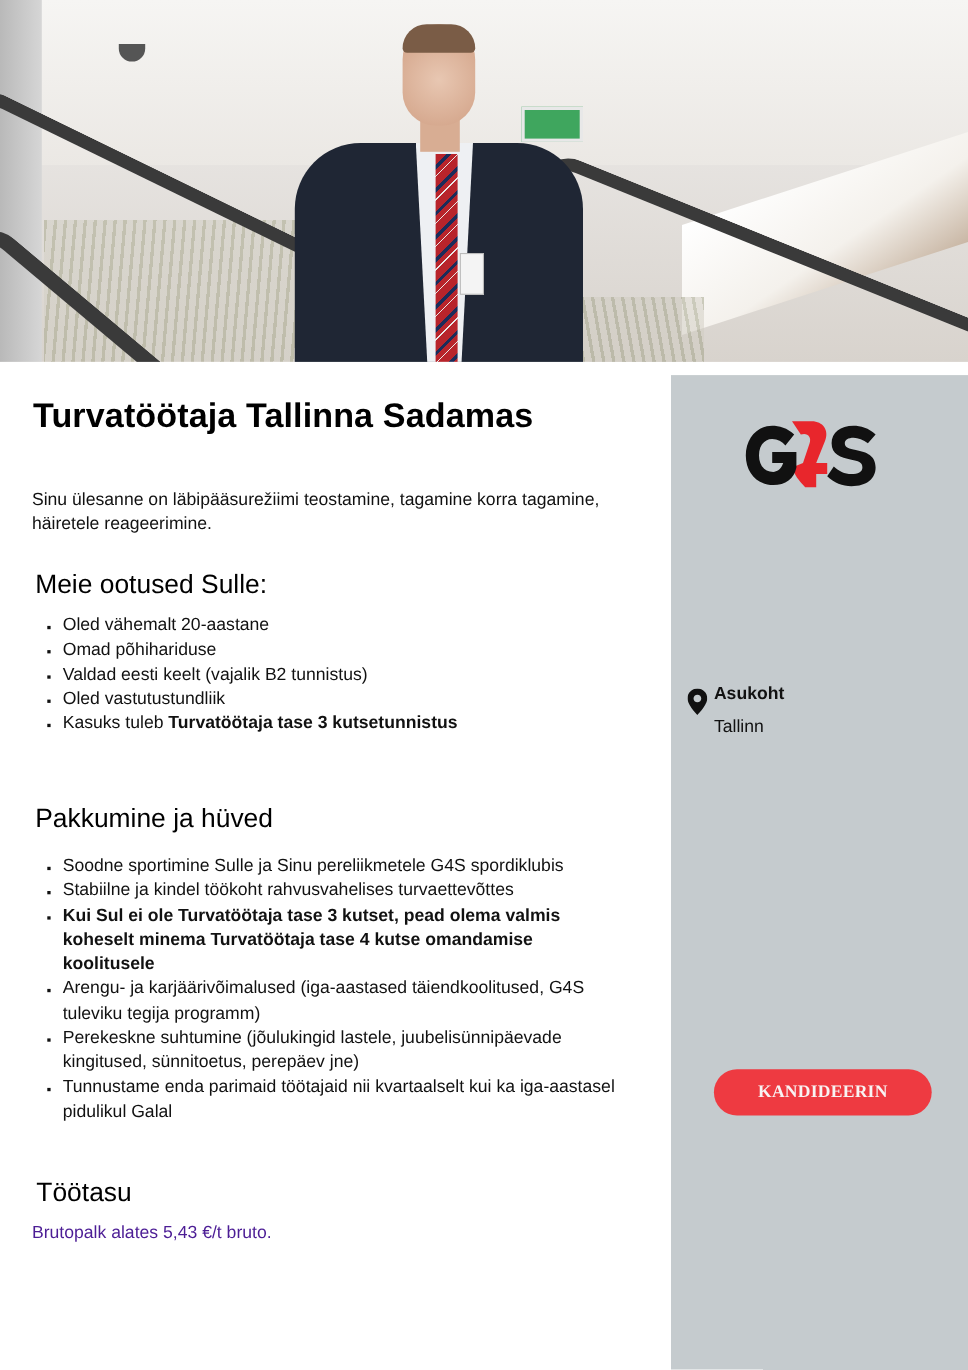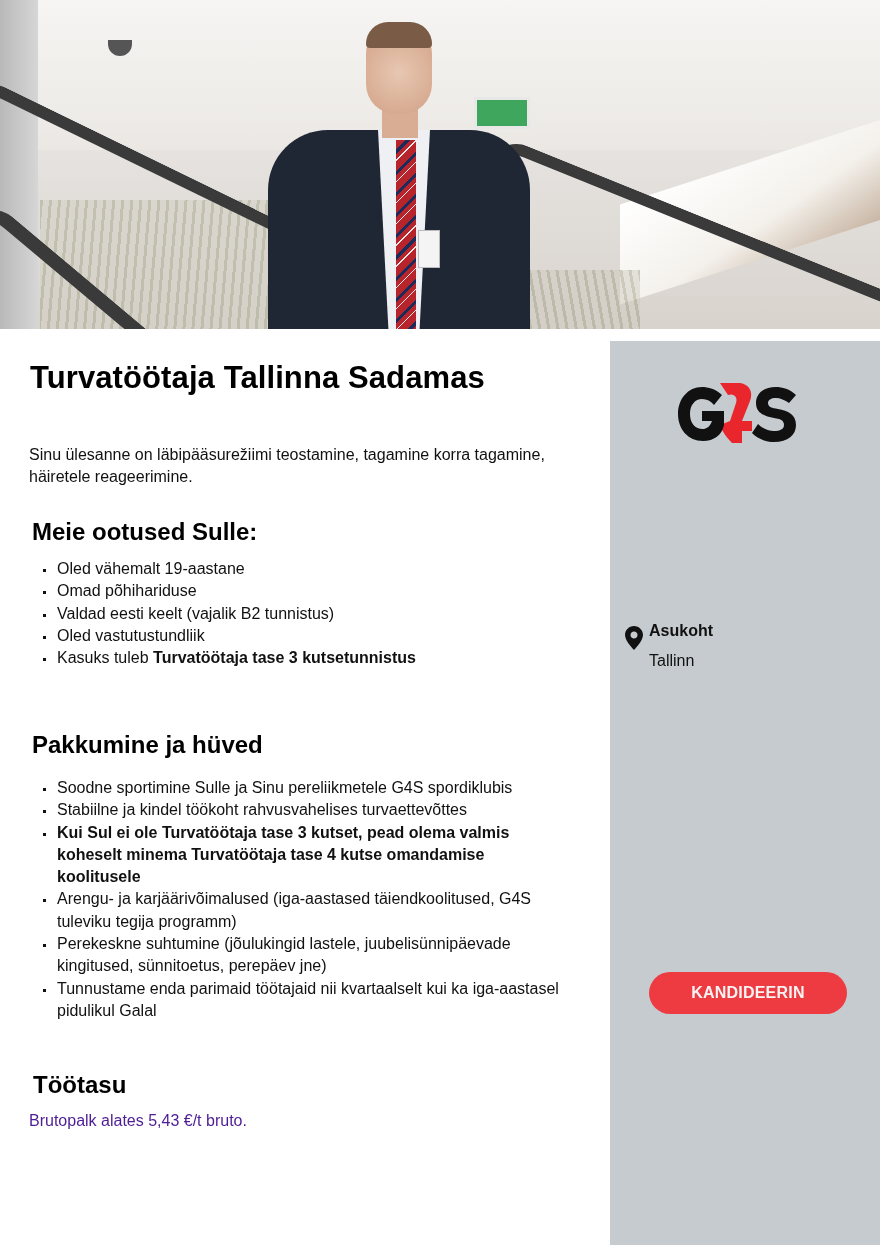--- a/index.html
+++ b/index.html
@@ -40,21 +40,21 @@
       background: #eef0f3; clip-path: polygon(0 0, 100% 0, 80% 100%, 20% 100%); }
     .hero .tie { position: absolute; left: 128px; top: 118px; width: 20px; height: 189px;
       background: repeating-linear-gradient(135deg, #b8242b 0 7px, #1b2c5a 7px 10px, #b8242b 10px 14px, #e8e8e8 14px 15px); }
     .hero .badge { position: absolute; left: 150px; top: 208px; width: 22px; height: 38px; background: #f4f4f4; border: 1px solid #bbb; }
 
     .content { position: absolute; left: 0; top: 329px; width: 536px; height: 916px; background: #fff; }
     .sidebar { position: absolute; left: 610px; top: 329px; width: 270px; height: 915px; background: #c5cbce; margin-top: 12px; }
 
     .title { position: absolute; left: 30px; top: 31px; font-size: 31px; font-weight: bold; color: #000; letter-spacing: 0.1px; white-space: nowrap; }
     .intro { position: absolute; left: 29px; top: 115px; width: 540px; font-size: 16px; line-height: 22px; color: #111; }
-    .h2 { position: absolute; left: 32px; font-size: 24px; font-weight: bold; color: #000; white-space: nowrap; }
+    .h2 { position: absolute; left: 32px; font-size: 24px; font-weight: normal; color: #000; white-space: nowrap; }
     .h2.exp { top: 189px; }
     .h2.offer { top: 402px; }
     .h2.pay { top: 742px; left: 33px; }
 
     ul.list { position: absolute; left: 30px; list-style: none; font-size: 16px; line-height: 22.3px; color: #111; }
     ul.list li { position: relative; padding-left: 27px; }
     ul.list li::before { content: ""; position: absolute; left: 13px; top: 11px; width: 3px; height: 3px; background: #111; }
     ul.list.exp { top: 229px; width: 560px; }
     ul.list.offer { top: 448px; width: 540px; }
     ul.list li.bold, ul.list b { font-weight: bold; }
@@ -63,21 +63,21 @@
 
     .logo { position: absolute; left: 66px; top: 40px; width: 124px; height: 66px; }
     .location { position: absolute; left: 15px; top: 281px; }
     .location .pin { position: absolute; left: 0; top: 4px; width: 18px; height: 24px; }
     .location .loc-label { position: absolute; left: 24px; top: 0; font-size: 16px; font-weight: bold; color: #111; white-space: nowrap; }
     .location .loc-value { position: absolute; left: 24px; top: 30px; font-size: 16px; color: #111; white-space: nowrap; }
 
     .apply { position: absolute; left: 39px; top: 631px; width: 198px; height: 42px; border-radius: 21px;
       background: #ee3a41; color: #f8f3f3; font-weight: bold; font-size: 16px; letter-spacing: 0.2px;
       display: flex; align-items: center; justify-content: center; border: none; cursor: pointer;
-      font-family: Liberation Sans, sans-serif; }
+      font-family: Liberation Serif, serif; }
   </style>
 </head>
 <body>
 
 <div class="hero">
   <div class="ceiling"></div>
   <div class="wall-right"></div>
   <div class="pillar"></div>
   <div class="cam"></div>
   <div class="exit-sign"></div>
@@ -96,21 +96,21 @@
     <div class="hair"></div>
   </div>
 </div>
 
 <main class="content">
   <h1 class="title">Turvatöötaja Tallinna Sadamas</h1>
   <p class="intro">Sinu ülesanne on läbipääsurežiimi teostamine, tagamine korra tagamine, häiretele reageerimine.</p>
 
   <h2 class="h2 exp">Meie ootused Sulle:</h2>
   <ul class="list exp">
-    <li>Oled vähemalt 19-aastane</li>
+    <li>Oled vähemalt 20-aastane</li>
     <li>Omad põhihariduse</li>
     <li>Valdad eesti keelt (vajalik B2 tunnistus)</li>
     <li>Oled vastutustundliik</li>
     <li><span>Kasuks tuleb </span><b>Turvatöötaja tase 3 kutsetunnistus</b></li>
   </ul>
 
   <h2 class="h2 offer">Pakkumine ja hüved</h2>
   <ul class="list offer">
     <li>Soodne sportimine Sulle ja Sinu pereliikmetele G4S spordiklubis</li>
     <li>Stabiilne ja kindel töökoht rahvusvahelises turvaettevõttes</li>

